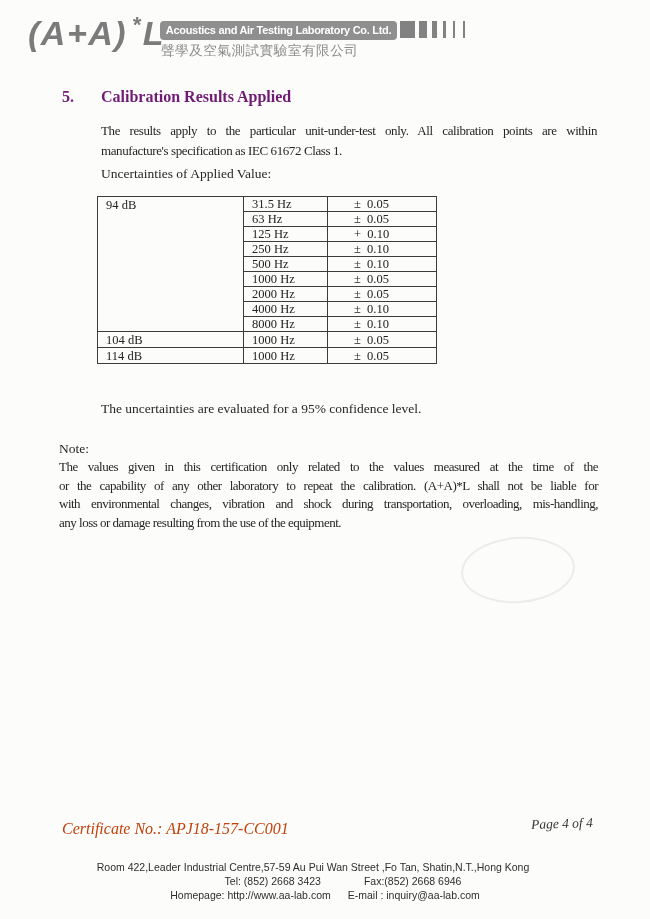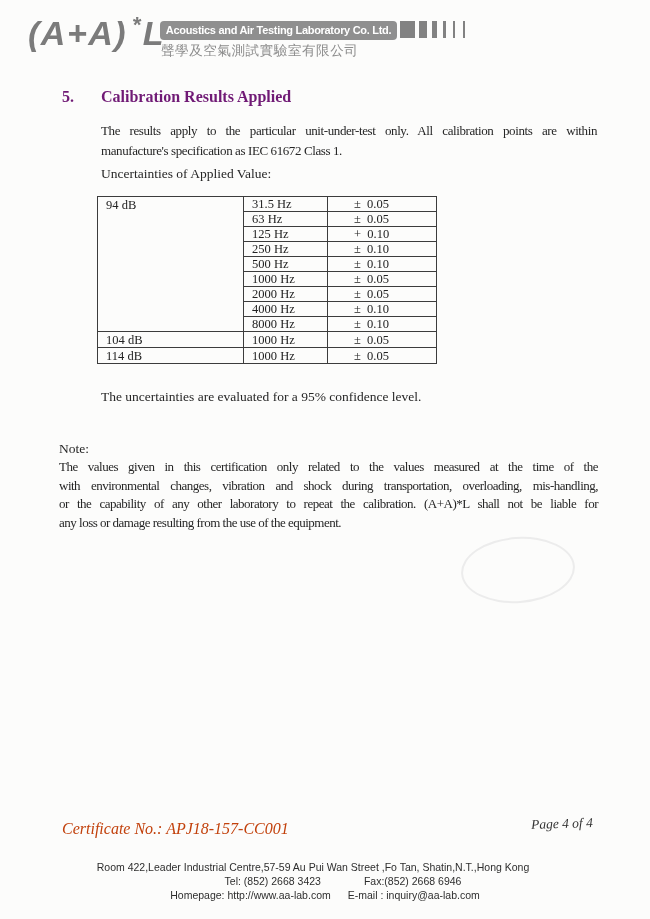--- a/index.html
+++ b/index.html
@@ -38,21 +38,21 @@
   .jl-last{text-align:left;text-align-last:auto;}
   .unc-label{position:absolute;left:101px;top:166px;font-size:13.5px;color:#262626;}
   
   .cal-table{position:absolute;left:97px;top:196px;border-collapse:collapse;
     font-size:12.5px;color:#222222;}
   .cal-table{border:1.5px solid #3a3a3a;}
   .cal-table td{border:1px solid #3c3c3c;height:14px;line-height:14px;
     padding:0 0 0 8px;white-space:pre;}
   .cal-table td.lvl{vertical-align:top;padding-top:1px;}
   .cal-table td.unc{padding-left:26px;}
-  .caption{position:absolute;left:101px;top:389px;font-size:13.5px;color:#262626;}
+  .caption{position:absolute;left:101px;top:401px;font-size:13.5px;color:#262626;}
   
   .note-label{position:absolute;left:59px;top:441px;font-size:13.5px;color:#262626;}
   .note{position:absolute;left:59px;top:458px;width:539px;
     font-size:13px;letter-spacing:-0.5px;line-height:18.6px;color:#262626;}
   
   .stamp{position:absolute;left:461px;top:537px;width:110px;height:62px;
     border:2px solid #ececec;border-radius:50%;transform:rotate(-4deg);}
   
   .cert{position:absolute;left:62px;top:820px;font-style:italic;font-size:16px;color:#c2410c;white-space:nowrap;}
   .pageno{position:absolute;left:531px;top:816px;font-style:italic;font-size:13.5px;color:#333333;
@@ -150,22 +150,22 @@
         <td class="unc">±  0.05</td>
       </tr>
     </tbody>
   </table>
 
   <div class="caption">The uncertainties are evaluated for a 95% confidence level.</div>
 
   <div class="note-label">Note:</div>
   <div class="note">
     <div class="jline">The values given in this certification only related to the values measured at the time of the</div>
+    <div class="jline">or the capability of any other laboratory to repeat the calibration. (A+A)*L shall not be liable for</div>
     <div class="jline">with environmental changes, vibration and shock during transportation, overloading, mis-handling,</div>
-    <div class="jline">or the capability of any other laboratory to repeat the calibration. (A+A)*L shall not be liable for</div>
     <div class="jline jl-last">any loss or damage resulting from the use of the equipment.</div>
   </div>
 
   <div class="stamp"></div>
 
   <div class="cert">Certificate No.: APJ18-157-CC001</div>
   <div class="pageno">Page 4 of 4</div>
 
   <div class="footer">
     <div class="f-line f1">Room 422,Leader Industrial Centre,57-59 Au Pui Wan Street ,Fo Tan, Shatin,N.T.,Hong Kong</div>

